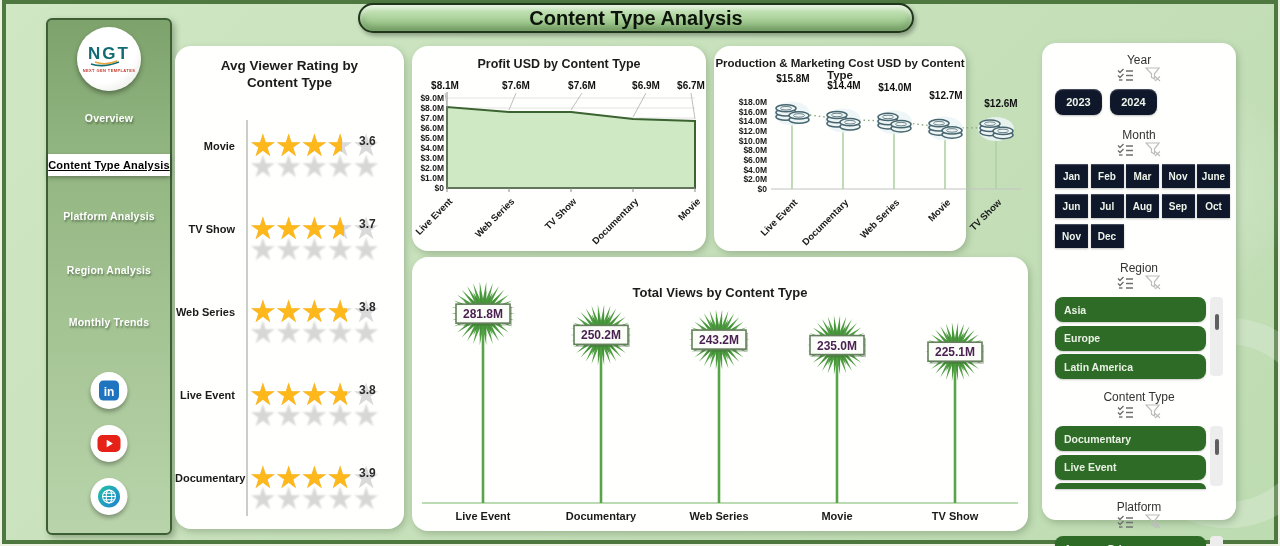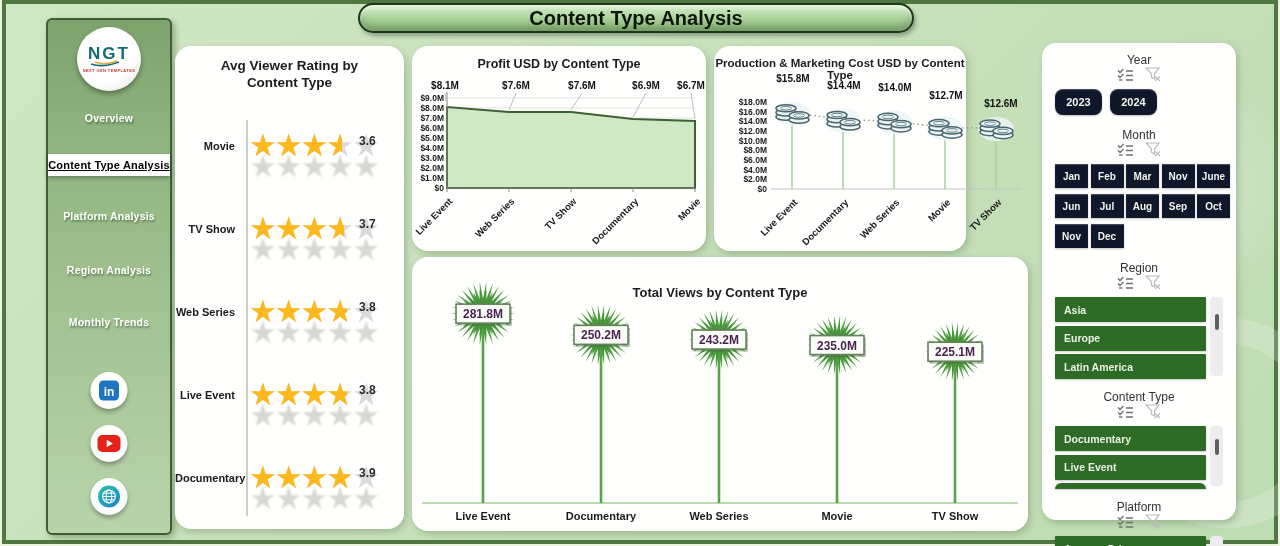--- a/index.html
+++ b/index.html
@@ -70,21 +70,21 @@
   .filter-hicons{display:flex;gap:11px;align-items:center;}
   .filter-hicons span{cursor:pointer;display:inline-flex;}
   .chips-row{display:flex;gap:8px;margin-bottom:13px;}
   .chip{background:#0f172a;color:#eef4ea;border:none;border-radius:8px;font-weight:600;cursor:pointer;
         box-shadow:inset 0 1px 1px rgba(255,255,255,.25),0 1px 2px rgba(0,0,0,.25);}
   .chip.year{width:47px;height:26px;font-size:11px;}
   .chips-grid{display:grid;grid-template-columns:repeat(5,33px);gap:6px 2.5px;margin-bottom:13px;}
   .chip.month{width:33px;height:24px;font-size:10px;border-radius:0;}
   .list-wrap{position:relative;padding-right:17px;margin-bottom:11px;}
   .list-item{width:100%;height:25px;margin-bottom:3.5px;background:#2e6b26;color:#e9f1e4;border:none;
-             border-radius:1px;font-size:10.5px;font-weight:600;text-align:left;padding-left:9px;cursor:pointer;
+             border-radius:8px;font-size:10.5px;font-weight:600;text-align:left;padding-left:9px;cursor:pointer;
              display:flex;align-items:center;box-shadow:0 1px 2px rgba(0,0,0,.2);}
   .list-item.partial{height:6px;margin-bottom:0;border-radius:7px 7px 0 0;}
   .scroll-track{position:absolute;right:0;top:0;bottom:3px;width:13px;background:#ededed;border-radius:4px;}
   .scroll-thumb{position:absolute;left:4.5px;top:22%;width:4px;height:16px;background:#5f5f5f;border-radius:2px;cursor:pointer;}
 </style>
 </head>
 <body>
 
 <div class="canvas">
   <div class="board"></div>

